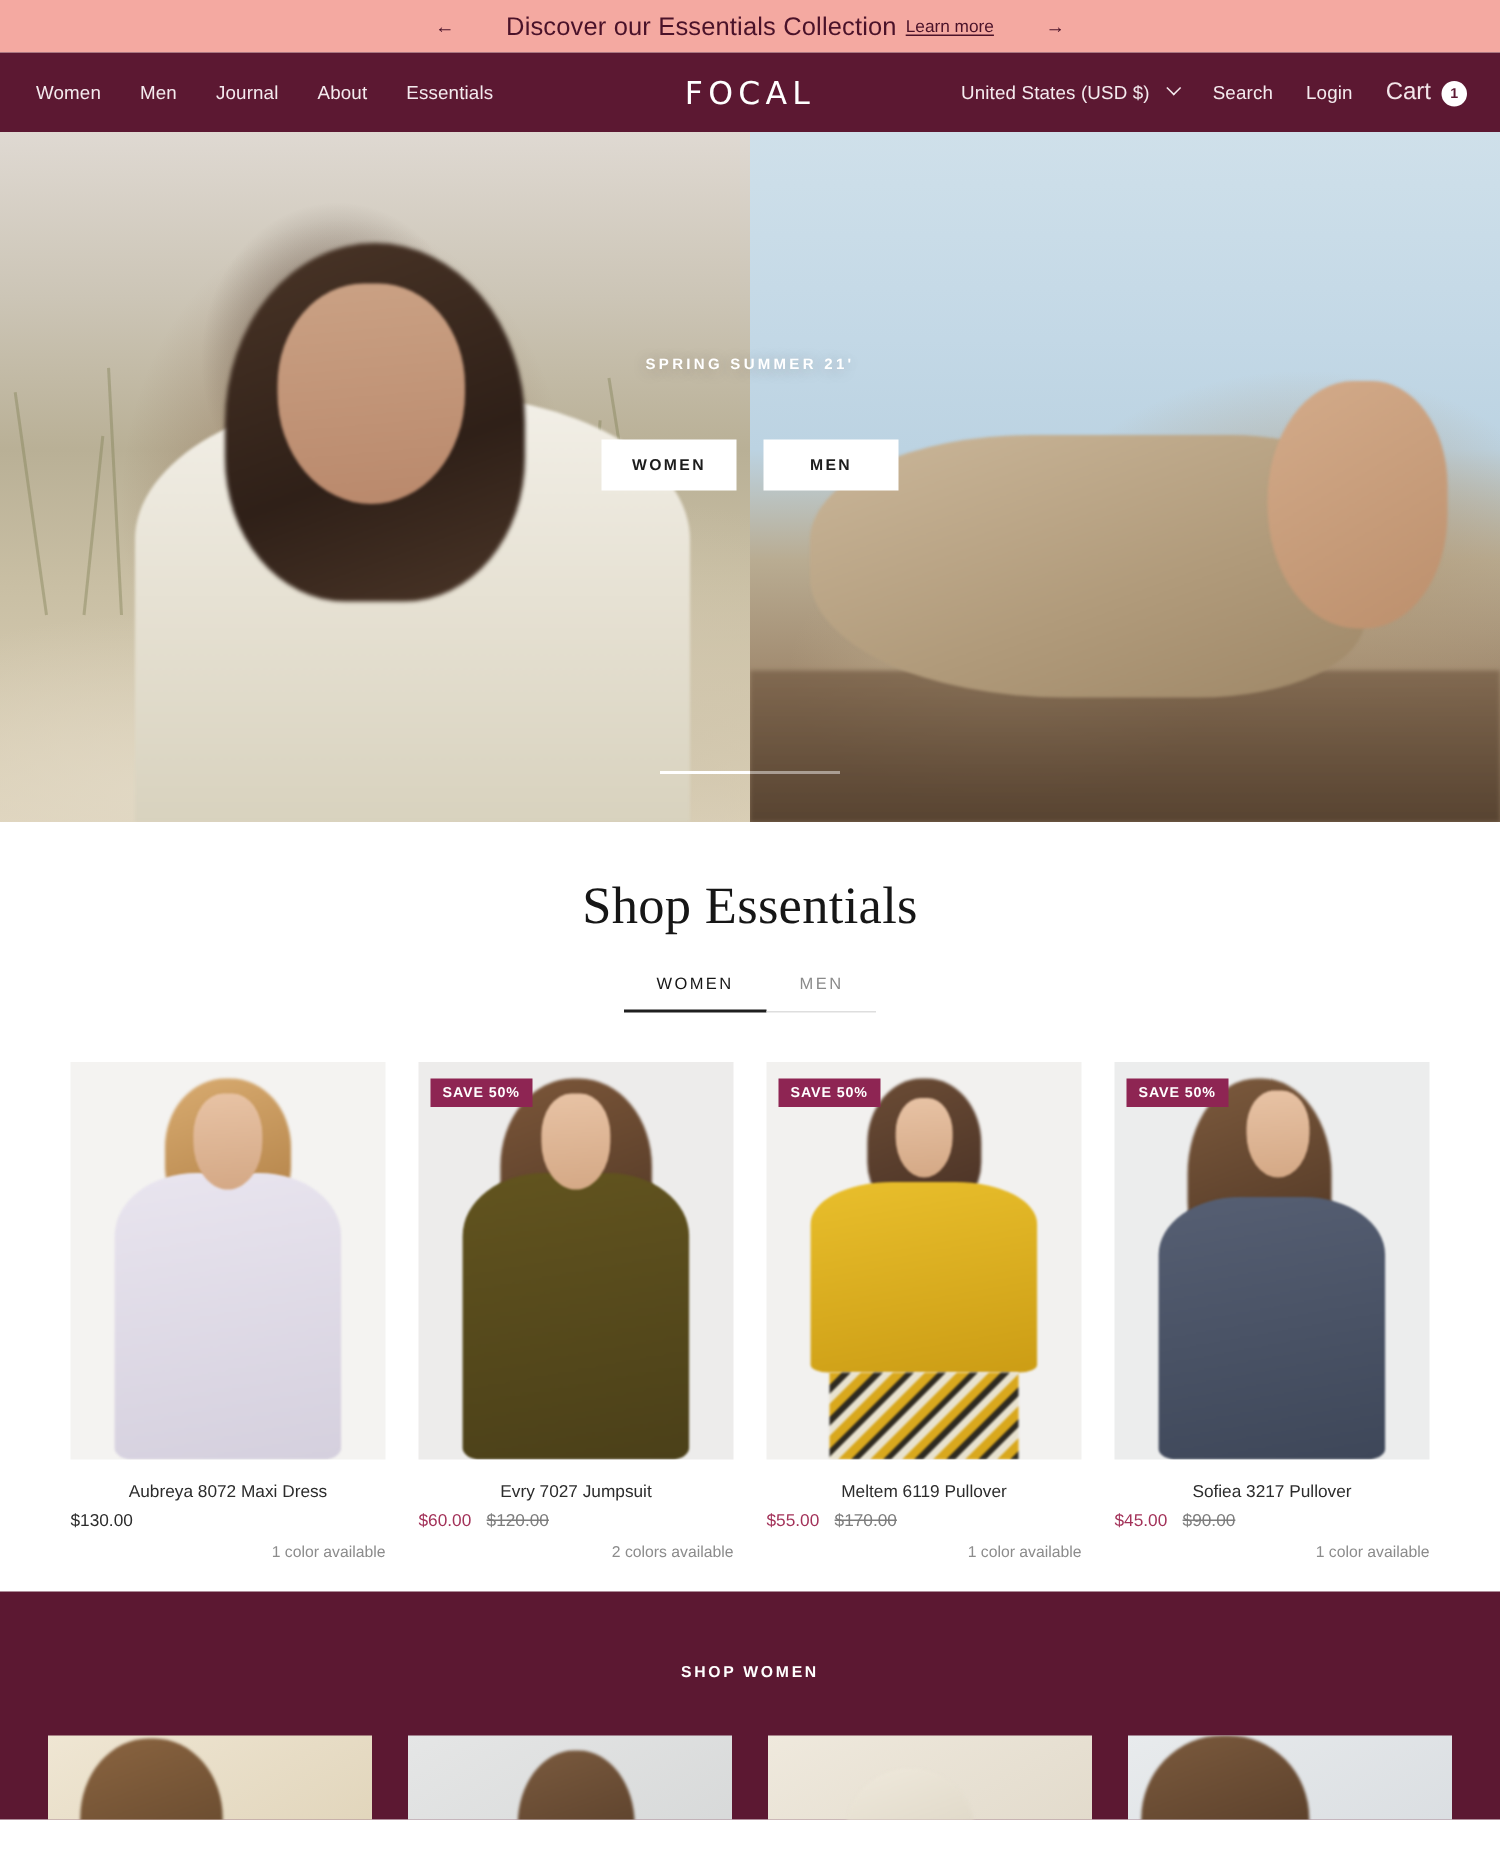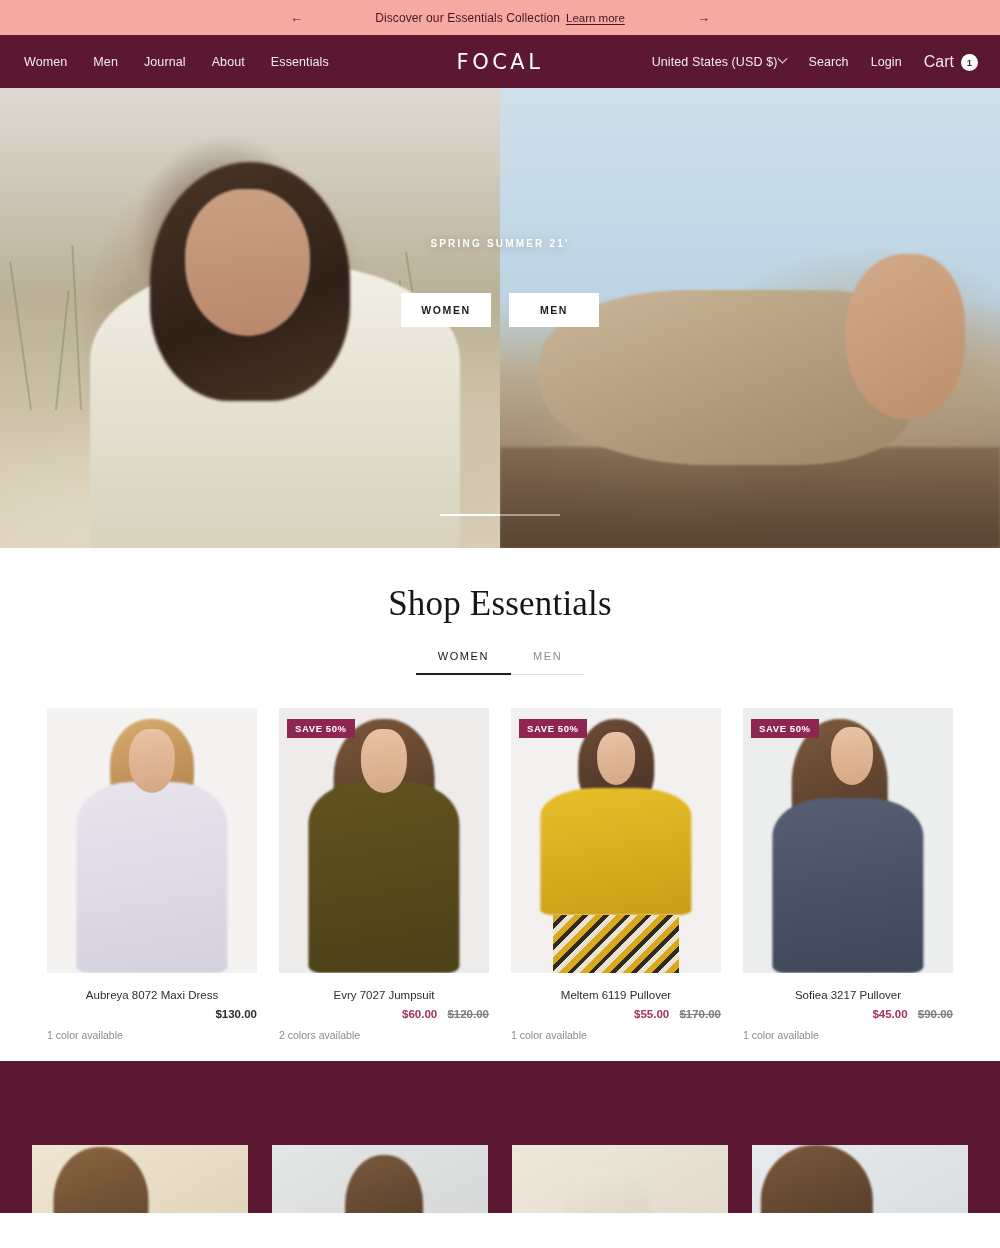--- a/index.html
+++ b/index.html
@@ -24,21 +24,21 @@
   .announce-arrow {
     position: absolute;
     font-size: 13px;
     color: #4a1229;
     line-height: 1;
     cursor: pointer;
   }
   .announce-arrow.left { left: 290px; }
   .announce-arrow.right { right: 290px; }
   .announce-text {
-    font-size: 12px;
+    font-size: 17px;
     letter-spacing: .1px;
     text-align: center;
   }
   .announce-link {
     font-size: 11.5px;
     margin-left: 6px;
     text-decoration: underline;
     text-underline-offset: 2px;
     color: #4a1229;
     cursor: pointer;
@@ -80,21 +80,21 @@
   .nav-right {
     margin-left: auto;
     margin-right: 22px;
     display: flex;
     align-items: center;
     gap: 22px;
   }
   .loc {
     display: flex;
     align-items: center;
-    gap: 2px;
+    gap: 13px;
     cursor: pointer;
   }
   .chev {
     display: inline-block;
     width: 7px; height: 7px;
     border-right: 1.3px solid #f4eaee;
     border-bottom: 1.3px solid #f4eaee;
     transform: rotate(45deg) translate(-2px,-2px);
   }
   .cart-wrap { display: flex; align-items: flex-end; gap: 7px; cursor: pointer; }
@@ -360,34 +360,33 @@
   }
 
   .product-name {
     text-align: center;
     font-size: 11.5px;
     color: #2c2c2c;
     margin-top: 16px;
     cursor: pointer;
   }
   .product-price {
-    text-align: right;
+    text-align: left;
     font-size: 11.5px;
     color: #2c2c2c;
     margin-top: 7px;
-    font-weight: bold;
   }
   .price-sale { color: #a33259; }
   .price-old {
     color: #7d7d7d;
     text-decoration: line-through;
     margin-left: 7px;
   }
   .product-colors {
-    text-align: left;
+    text-align: right;
     font-size: 10.5px;
     color: #8c8c8c;
     margin-top: 9px;
   }
 
   
   .shop-women {
     background: #5c1832;
     padding-top: 48px;
     padding-bottom: 0;
@@ -556,20 +555,21 @@
         <span class="price-sale">$45.00</span>
         <span class="price-old">$90.00</span>
       </div>
       <div class="product-colors">1 color available</div>
     </div>
 
   </div>
 </section>
 
 <section class="shop-women">
+  <div class="band-title">SHOP WOMEN</div>
   <div class="band-row">
     <div class="band-card" style="background:linear-gradient(150deg,#efe6d3,#ddd0b4)">
       <div class="m-hair" style="background:linear-gradient(160deg,#8a6440,#5a4028);width:44%;height:92%;left:32%;top:2%"></div>
     </div>
     <div class="band-card" style="background:linear-gradient(150deg,#e5e6e6,#d3d5d5)">
       <div class="m-hair" style="background:linear-gradient(160deg,#7a5a3e,#4d3523);width:36%;height:86%;left:52%;top:8%"></div>
     </div>
     <div class="band-card" style="background:linear-gradient(150deg,#efe9dd,#ded6c6)">
       <div class="m-hair" style="background:linear-gradient(160deg,#efe9dc,#d6cebc);width:40%;height:70%;left:44%;top:18%;border-radius:50% 50% 30% 30%"></div>
     </div>

